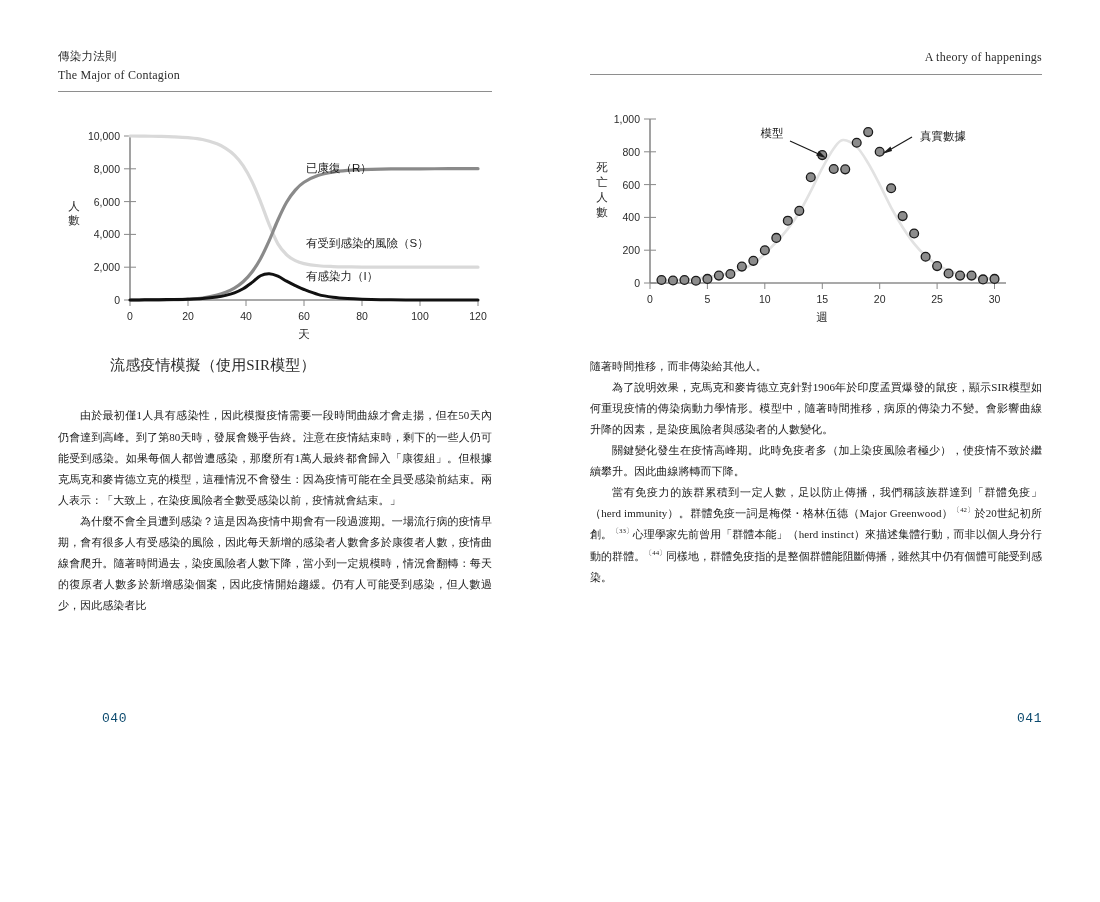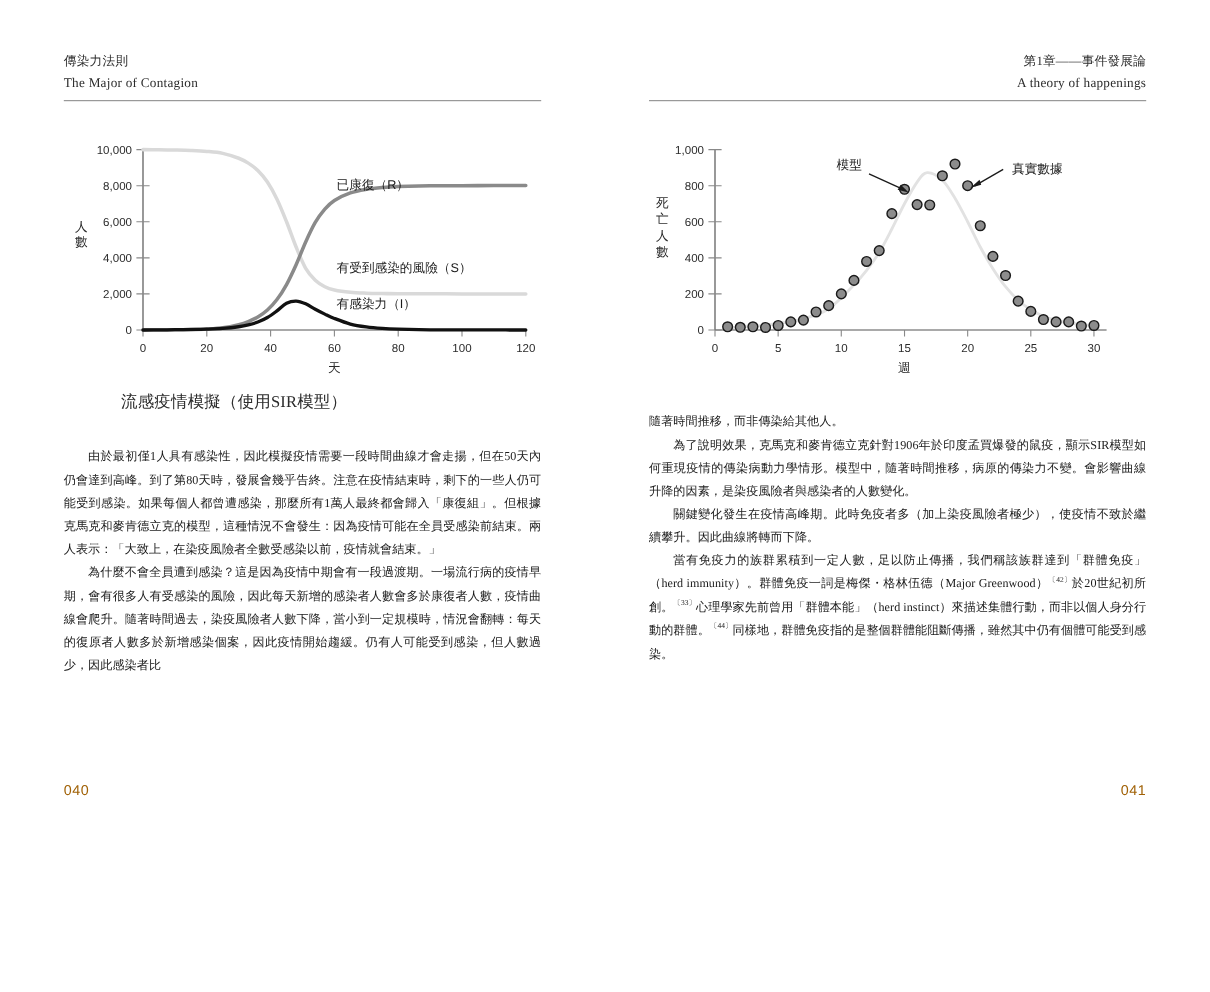--- a/index.html
+++ b/index.html
@@ -89,24 +89,25 @@
   sup.note {
     font-size: .62em;
     vertical-align: super;
     line-height: 0;
   }
 
   
   .folio {
     position: absolute;
     bottom: 48px;
-    font-family: Liberation Sans, sans-serif;
+    font-family: Liberation Mono, monospace;
     font-size: 13px;
-    color: #a16207;
+    color: #0c4a6e;
     letter-spacing: .04em;
+    margin-left: 44px;
   }
   .folio.l { left: 58px; }
   .folio.r { right: 58px; }
 </style>
 </head>
 <body>
 
 <div class="spread">
 
   <div class="page page-left">
@@ -180,21 +181,20 @@
       <p class="indent">由於最初僅1人具有感染性，因此模擬疫情需要一段時間曲線才會走揚，但在50天內仍會達到高峰。到了第80天時，發展會幾乎告終。注意在疫情結束時，剩下的一些人仍可能受到感染。如果每個人都曾遭感染，那麼所有1萬人最終都會歸入「康復組」。但根據克馬克和麥肯德立克的模型，這種情況不會發生：因為疫情可能在全員受感染前結束。兩人表示：「大致上，在染疫風險者全數受感染以前，疫情就會結束。」</p>
       <p class="indent">為什麼不會全員遭到感染？這是因為疫情中期會有一段過渡期。一場流行病的疫情早期，會有很多人有受感染的風險，因此每天新增的感染者人數會多於康復者人數，疫情曲線會爬升。隨著時間過去，染疫風險者人數下降，當小到一定規模時，情況會翻轉：每天的復原者人數多於新增感染個案，因此疫情開始趨緩。仍有人可能受到感染，但人數過少，因此感染者比</p>
     </div>
 
     <div class="folio l">040</div>
   </div>
 
   <div class="page page-right">
 
     <div class="runhead right">
-      <div class="cn">第1章——事件發展論</div>
       <div class="en">A theory of happenings</div>
     </div>
     <div class="rule"></div>
 
     <div class="figure fig-right">
       <svg width="430" height="215" viewBox="0 0 430 215">
 
         <line x1="60" y1="8" x2="60" y2="172" stroke="#555" stroke-width="1.1"></line>
         <line x1="60" y1="172" x2="416" y2="172" stroke="#555" stroke-width="1.1"></line>
 

